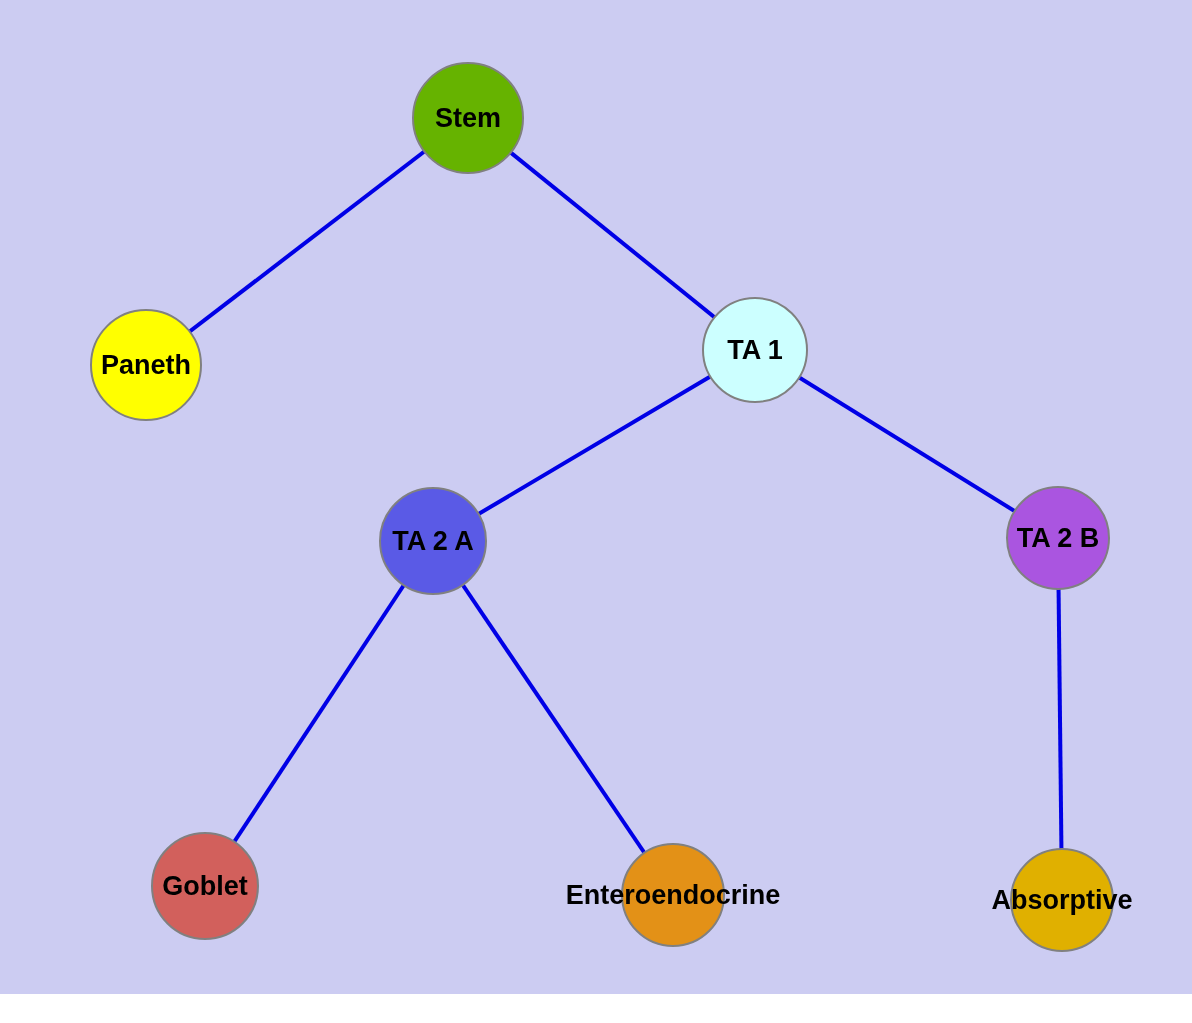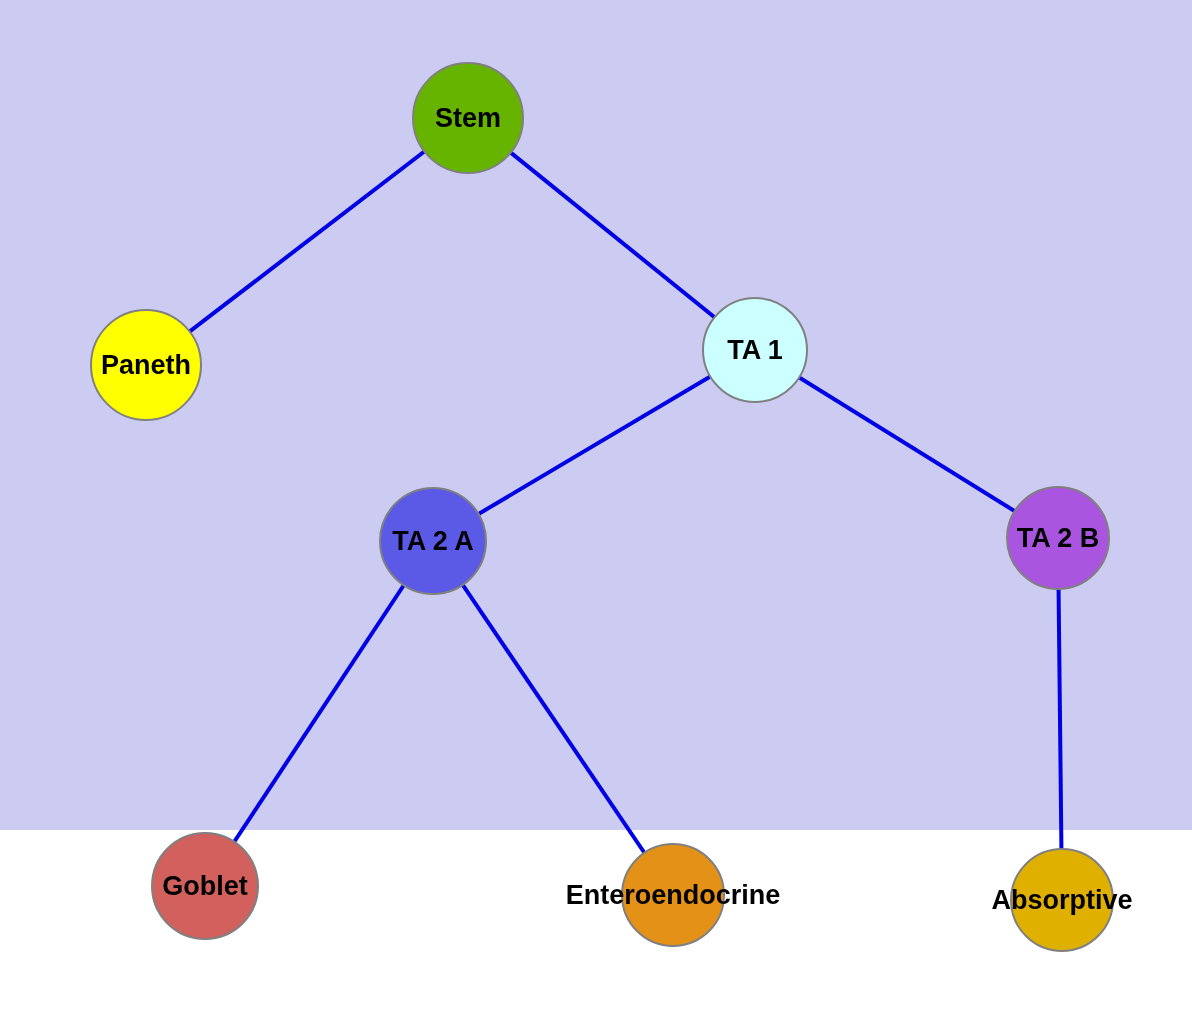--- a/index.html
+++ b/index.html
@@ -9,21 +9,21 @@
   body {
     width: 1192px;
     height: 1023px;
     overflow: hidden;
     font-family: "Liberation Sans", sans-serif;
     background: #ffffff;
   }
   #canvas {
     position: relative;
     width: 1192px;
-    height: 830px;
+    height: 994px;
   }
   #diagram {
     display: block;
   }
   .node-label {
     font-family: "Liberation Sans", sans-serif;
     font-weight: bold;
     font-size: 27px;
   }
   .node-circle {

